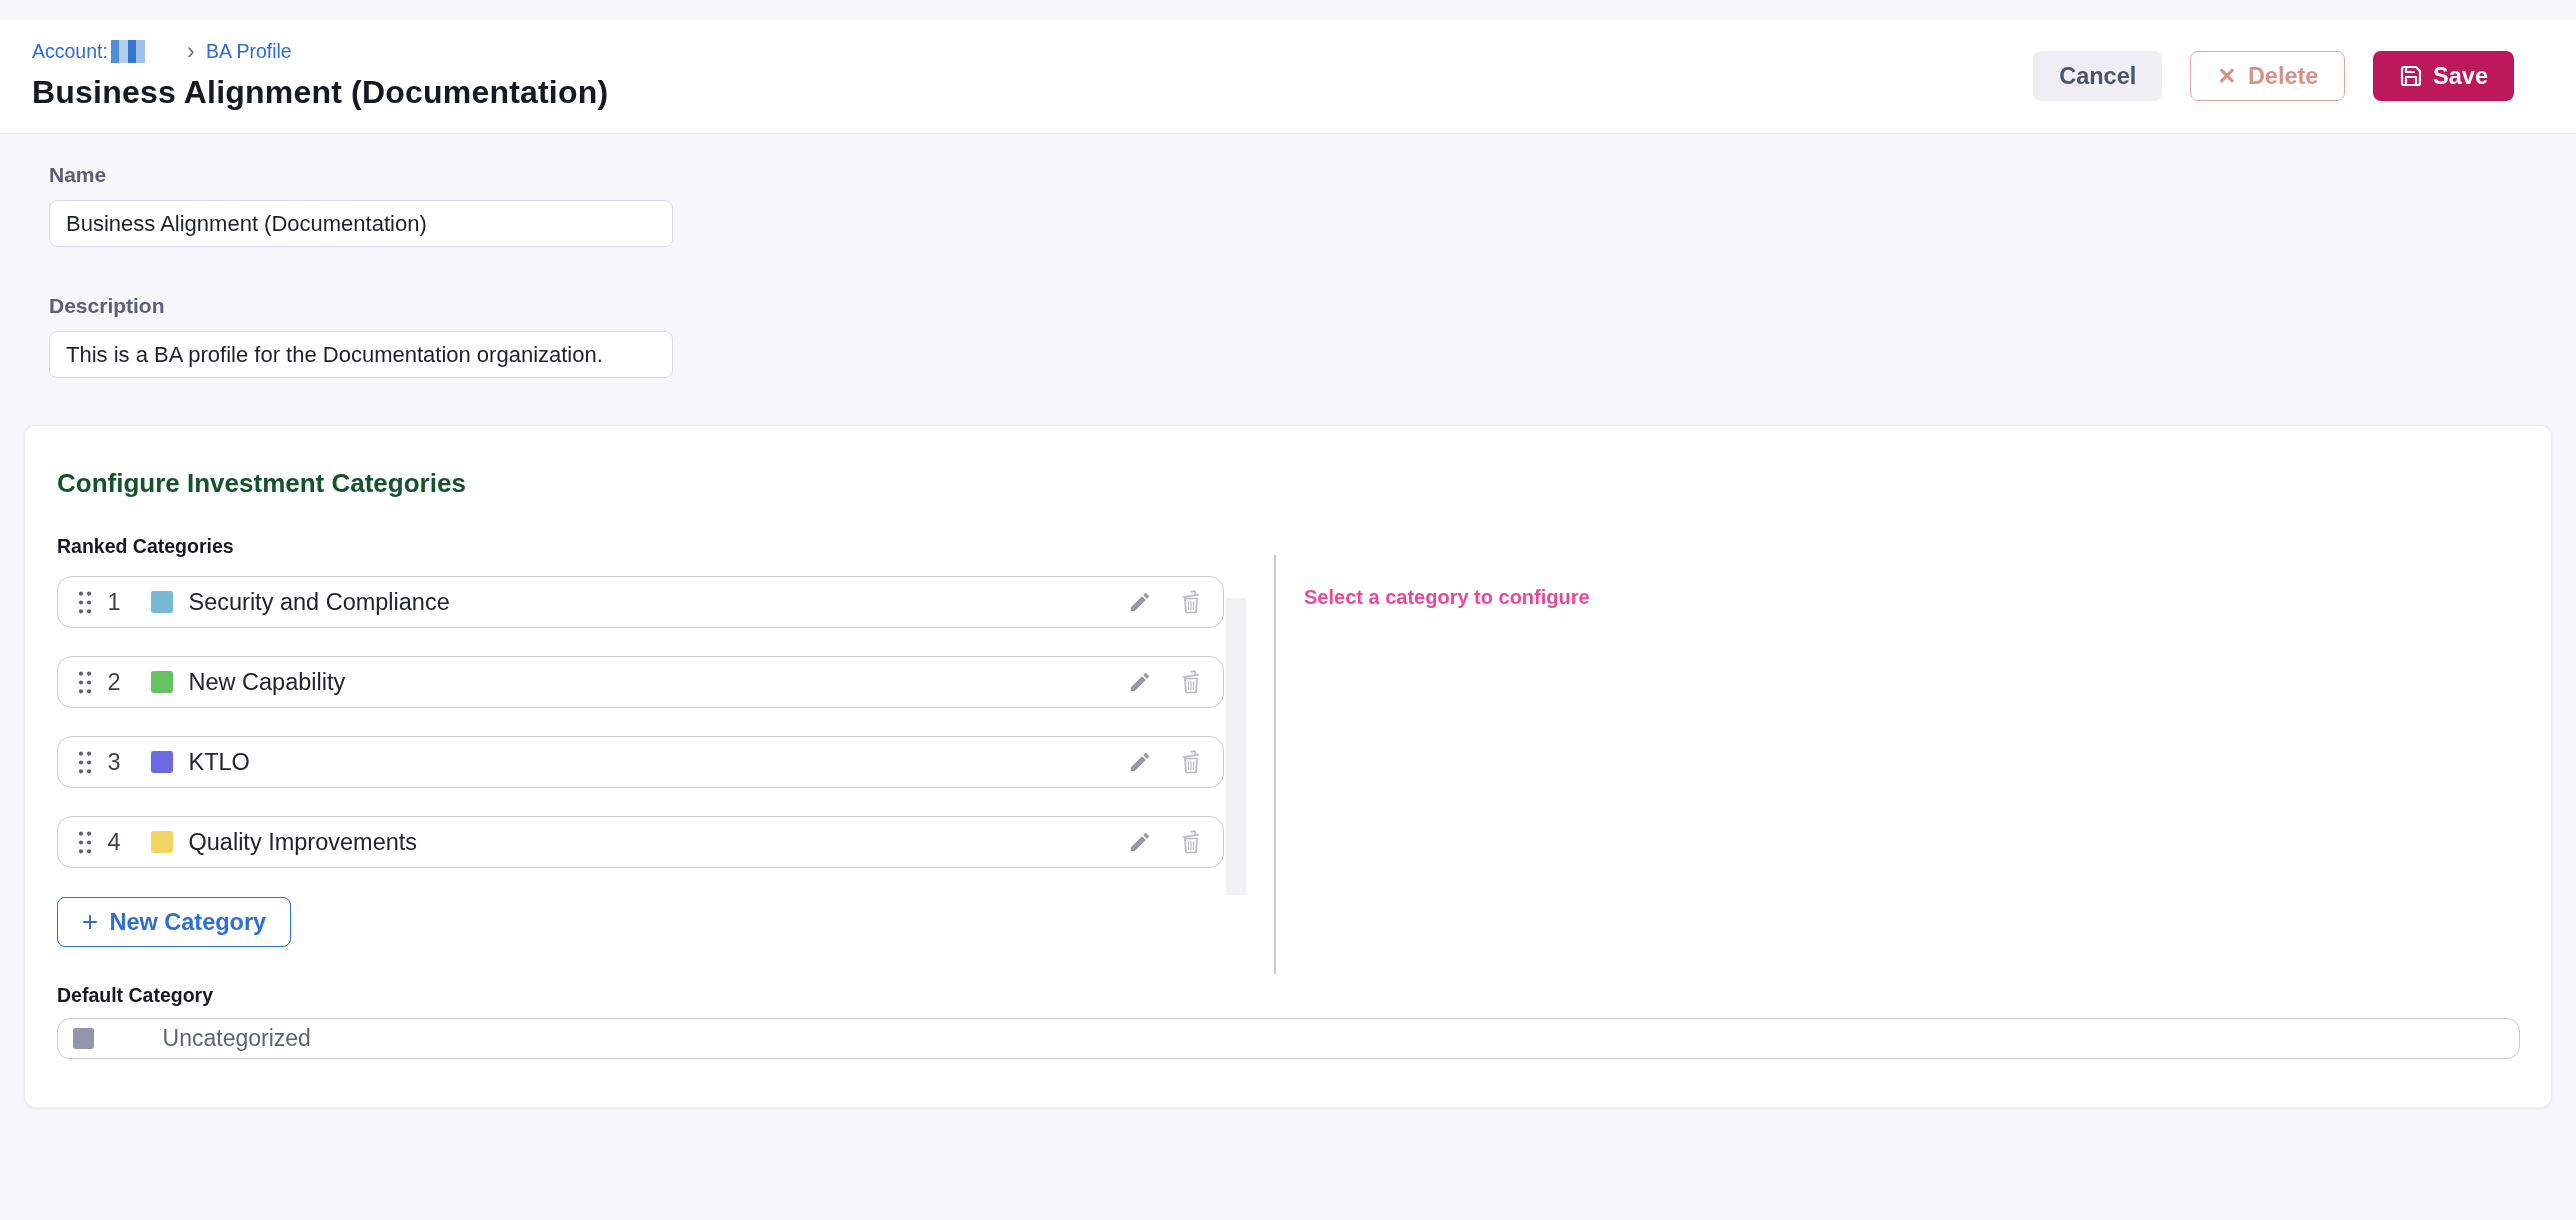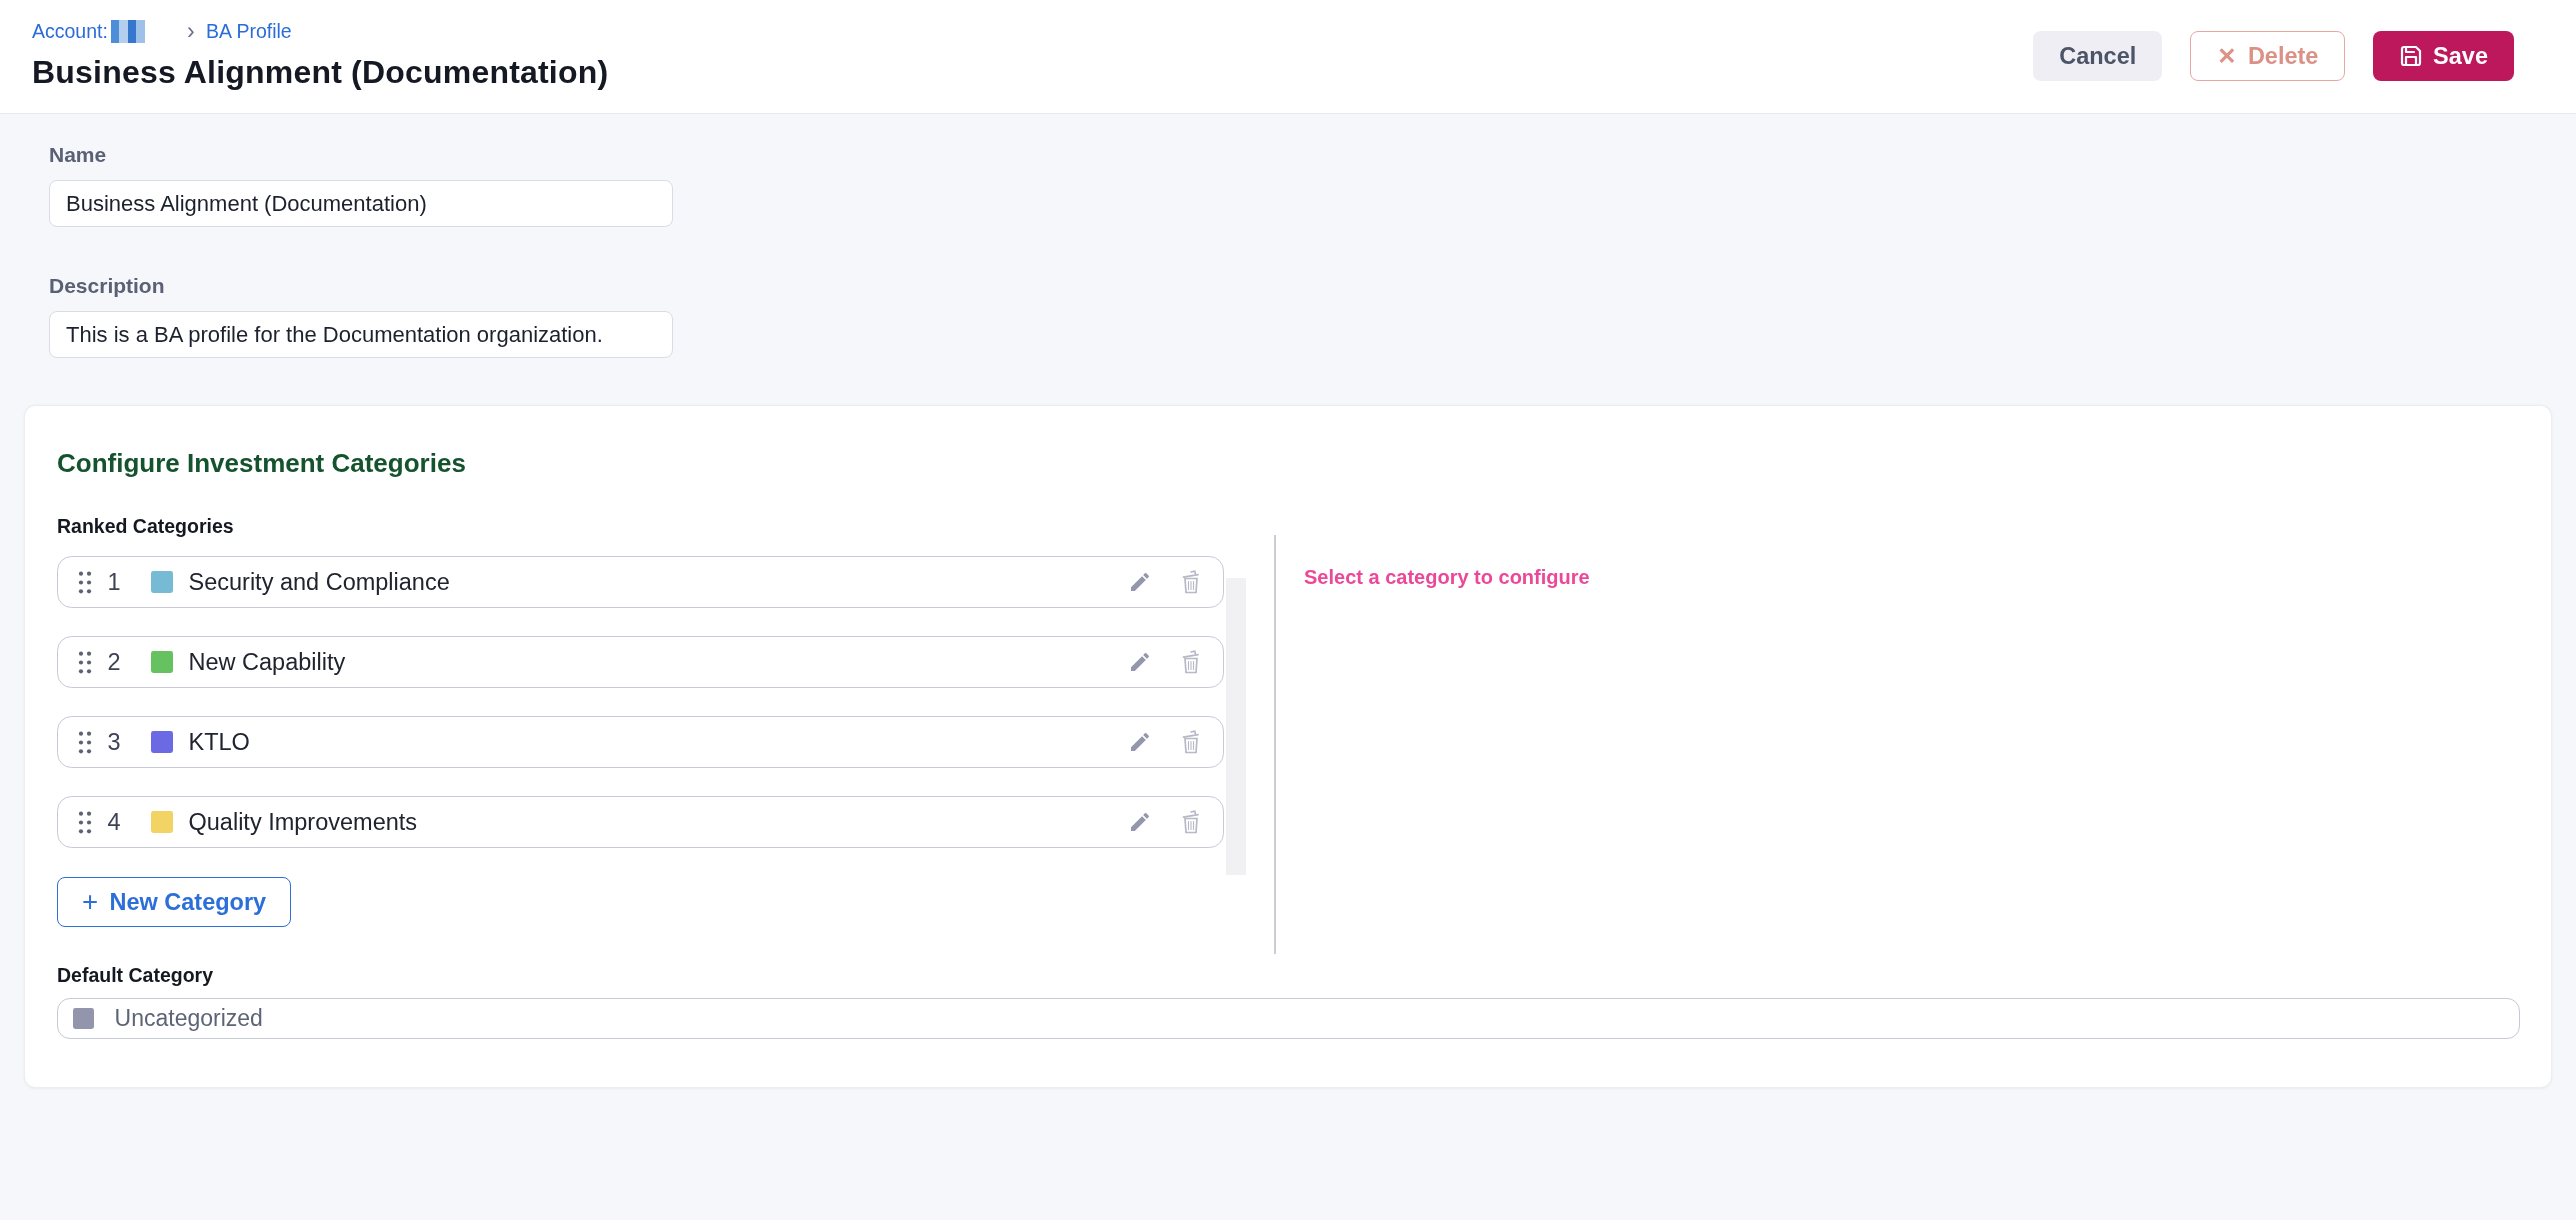--- a/index.html
+++ b/index.html
@@ -1,21 +1,21 @@
 <!DOCTYPE html>
 <html style="font-size:13px"><head>
 <meta charset="utf-8">
 <style>
   * { box-sizing: border-box; }
   html,body { margin:0; padding:0; width:2576px; height:1221px; overflow:hidden;
     background:#f6f7fa; font-family:"Liberation Sans", sans-serif; }
 
   
   .page-header { position:relative; height:114px; background:#ffffff;
-    border-bottom:1.6px solid #e8eaef; padding:18px 62px 0 32px; }
+    border-bottom:1.6px solid #e8eaef; padding:18px 62px 0 32px;margin-top:20px; }
   .breadcrumb { display:flex; align-items:center; font-size:19.5px; height:27.6px; }
   .crumb-link { color:#2b6cd9; text-decoration:none; cursor:pointer; }
   .redacted { display:inline-block; width:34px; height:23px; margin:0 42px 0 3.2px;
     background:linear-gradient(90deg,#4e8ed8 0 25%,#b4cfee 25% 50%,#3577cc 50% 75%,#9fc0e8 75% 100%); }
   .crumb-sep { color:#66718a; font-size:23px; margin-right:11.3px; line-height:23px; }
   .page-title { margin:8px 0 0; font-size:32px; font-weight:700; color:#151923; letter-spacing:0.2px; }
   .header-actions { position:absolute; top:31px; right:62px; display:flex; gap:28px; }
   .btn { height:50px; border-radius:8px; font-family:inherit; font-size:23.5px; font-weight:700;
     display:inline-flex; align-items:center; justify-content:center; padding:0 26px; cursor:pointer; border:none; }
   .btn-cancel { background:#eeeef4; color:#4c5468; }
@@ -55,21 +55,21 @@
   .v-divider { position:absolute; left:1249px; top:129px; height:419px; width:1.6px; background:#caccd6; }
   .empty-state { position:absolute; left:1279px; top:160px; font-size:20px; font-weight:700; color:#ec4899; }
 
   .new-cat-btn { margin-top:29px; height:50px; background:#fff; border:1.6px solid #2c6fd9; border-radius:8px;
     color:#2c6fd9; font-family:inherit; font-size:23.5px; font-weight:700; display:inline-flex;
     align-items:center; gap:11.3px; padding:0 24px; cursor:pointer; }
   .new-cat-btn .plus { font-size:27.6px; font-weight:400; line-height:24px; }
 
   .default-label { margin-top:37px; font-size:19.5px; font-weight:700; color:#141821; }
   .default-row { margin-top:11.3px; height:41px; width:2463px; border:1.6px solid #c7c9d4; border-radius:13px;
-    display:flex; align-items:center; padding:0 14.6px; background:#fff; cursor:pointer; }
+    display:flex; align-items:center; padding:0 14.6px; background:#fff; cursor:pointer;gap:48px; }
   .default-row .swatch { margin-left:0; width:21px; height:21px; }
   .default-name { margin-left:21px; font-size:23px; color:#5d6476; }
 </style>
 </head>
 <body>
 
 <header class="page-header">
   <nav class="breadcrumb">
     <a class="crumb-link">Account:</a>
     <span class="redacted"></span>

